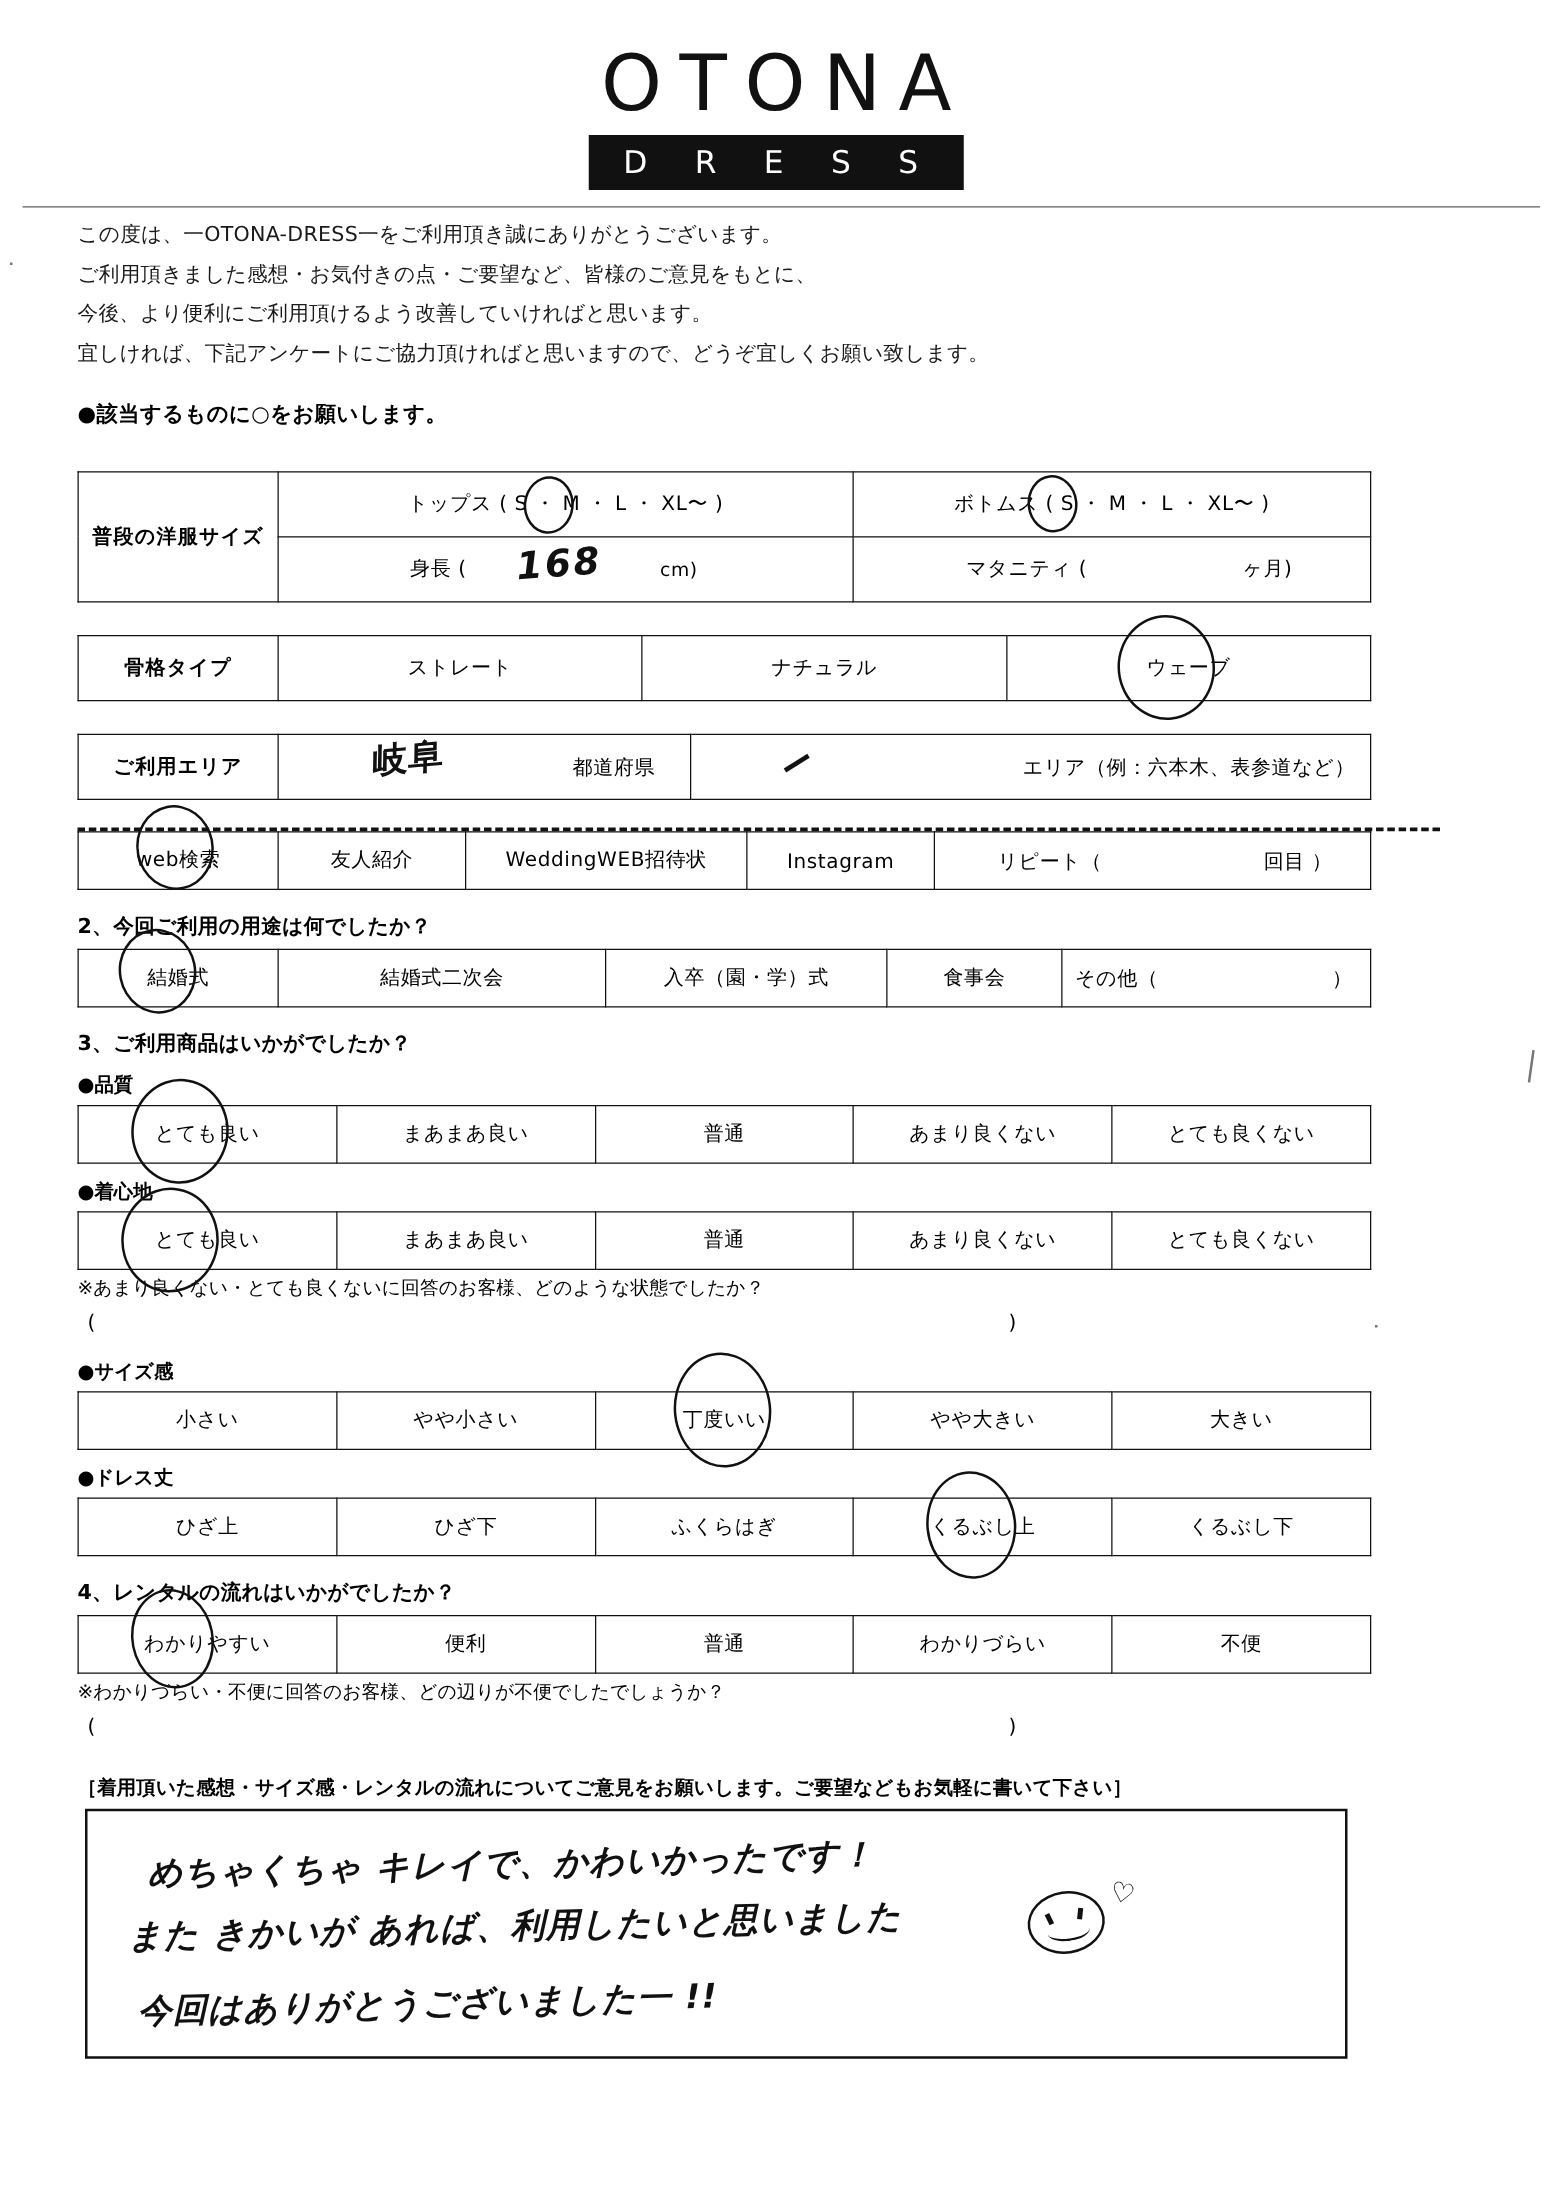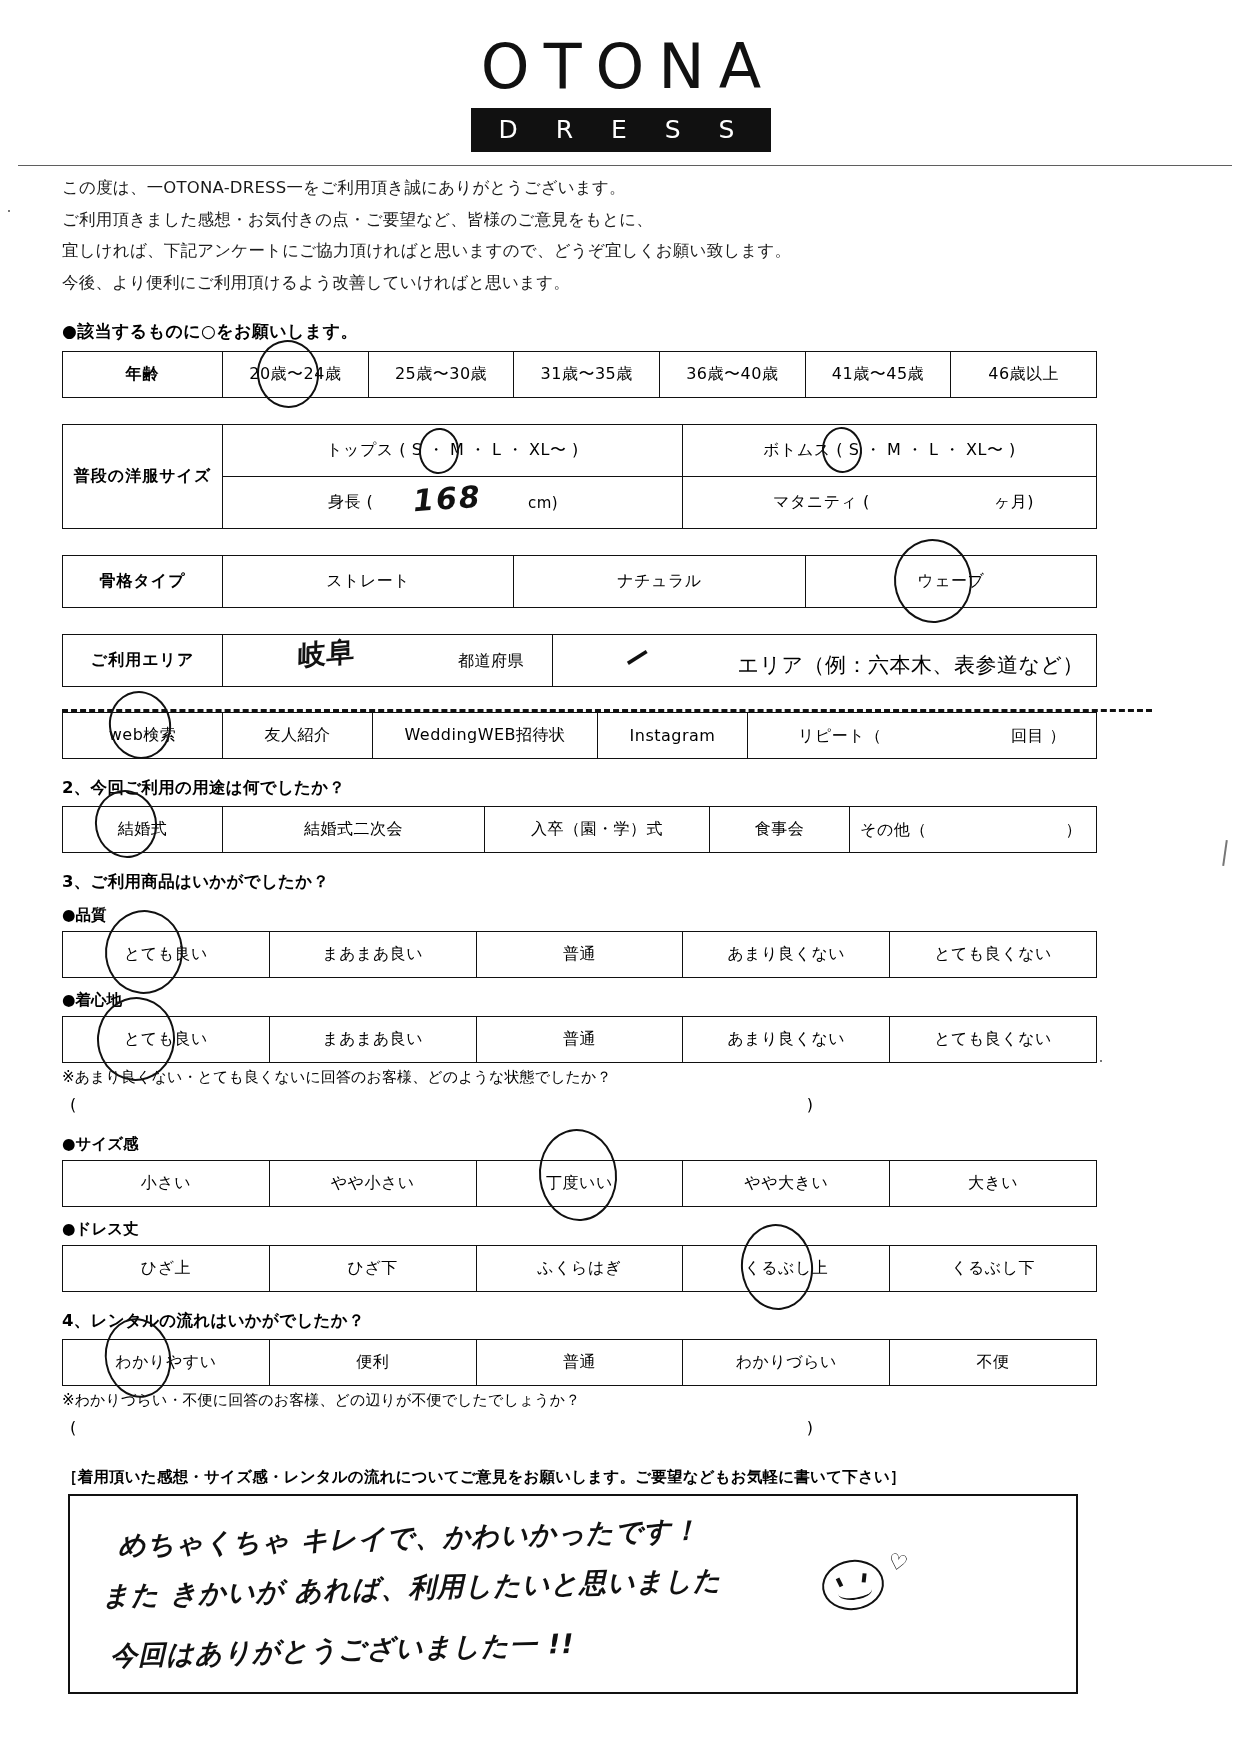--- a/index.html
+++ b/index.html
@@ -155,42 +155,26 @@
   <div class="speck" style="left:1100px;top:1060px;width:2px;height:2px;"></div>
 
   <div class="logo-wrap">
     <div class="logo-otona">OTONA</div>
     <div class="logo-dress-box">D R E S S</div>
   </div>
 
   <div class="intro">
     <p>この度は、一OTONA-DRESS一をご利用頂き誠にありがとうございます。</p>
     <p>ご利用頂きました感想・お気付きの点・ご要望など、皆様のご意見をもとに、</p>
+    <p>今後、より便利にご利用頂けるよう改善していければと思います。</p>
     <p>宜しければ、下記アンケートにご協力頂ければと思いますので、どうぞ宜しくお願い致します。</p>
-    <p>今後、より便利にご利用頂けるよう改善していければと思います。</p>
   </div>
 
   <div class="bullet-head">●該当するものに○をお願いします。</div>
 
-  <table class="frm">
-    <tbody>
-        <tr>
-      <td class="lbl" style="width:160px;">年齢</td>
-      <td class="cell-rel">
-        <span>20歳〜24歳</span>
-        <div class="circ md r1" style="left:34px;top:-12px;"></div>
-      </td>
-      <td><span>25歳〜30歳</span></td>
-      <td><span>31歳〜35歳</span></td>
-      <td><span>36歳〜40歳</span></td>
-      <td><span>41歳〜45歳</span></td>
-      <td><span>46歳以上</span></td>
-    </tr>
-  </tbody>
-    </table>
 
   <div class="gap-md"></div>
 
   <table class="frm tall">
     <tbody>
         <tr>
       <td class="lbl" style="width:160px;" rowspan="2">普段の洋服サイズ</td>
       <td class="cell-rel" style="width:460px;">
         <span>トップス ( S ・ M ・ L ・ XL〜 )</span>
         <div class="circ sm r2" style="left:196px;top:3px;"></div>
@@ -235,21 +219,21 @@
   <table class="frm tall">
     <tbody>
         <tr>
       <td class="lbl" style="width:160px;">ご利用エリア</td>
       <td class="cell-rel" style="width:330px;">
         <span class="hand hand-area" style="left:75px;top:0px;">岐阜</span>
         <span style="position:absolute;right:28px;top:16px;font-size:16px;">都道府県</span>
       </td>
       <td class="cell-rel">
         <span class="hand hand-tick" style="left:72px;top:6px;">ー</span>
-        <span style="position:absolute;right:12px;top:16px;font-size:21px;">エリア（例：六本木、表参道など）</span>
+        <span style="position:absolute;right:12px;top:16px;font-size:16px;">エリア（例：六本木、表参道など）</span>
       </td>
     </tr>
   </tbody>
     </table>
 
   <div class="dashed-sep"></div>
 
   <table class="frm">
     <tbody>
         <tr>

